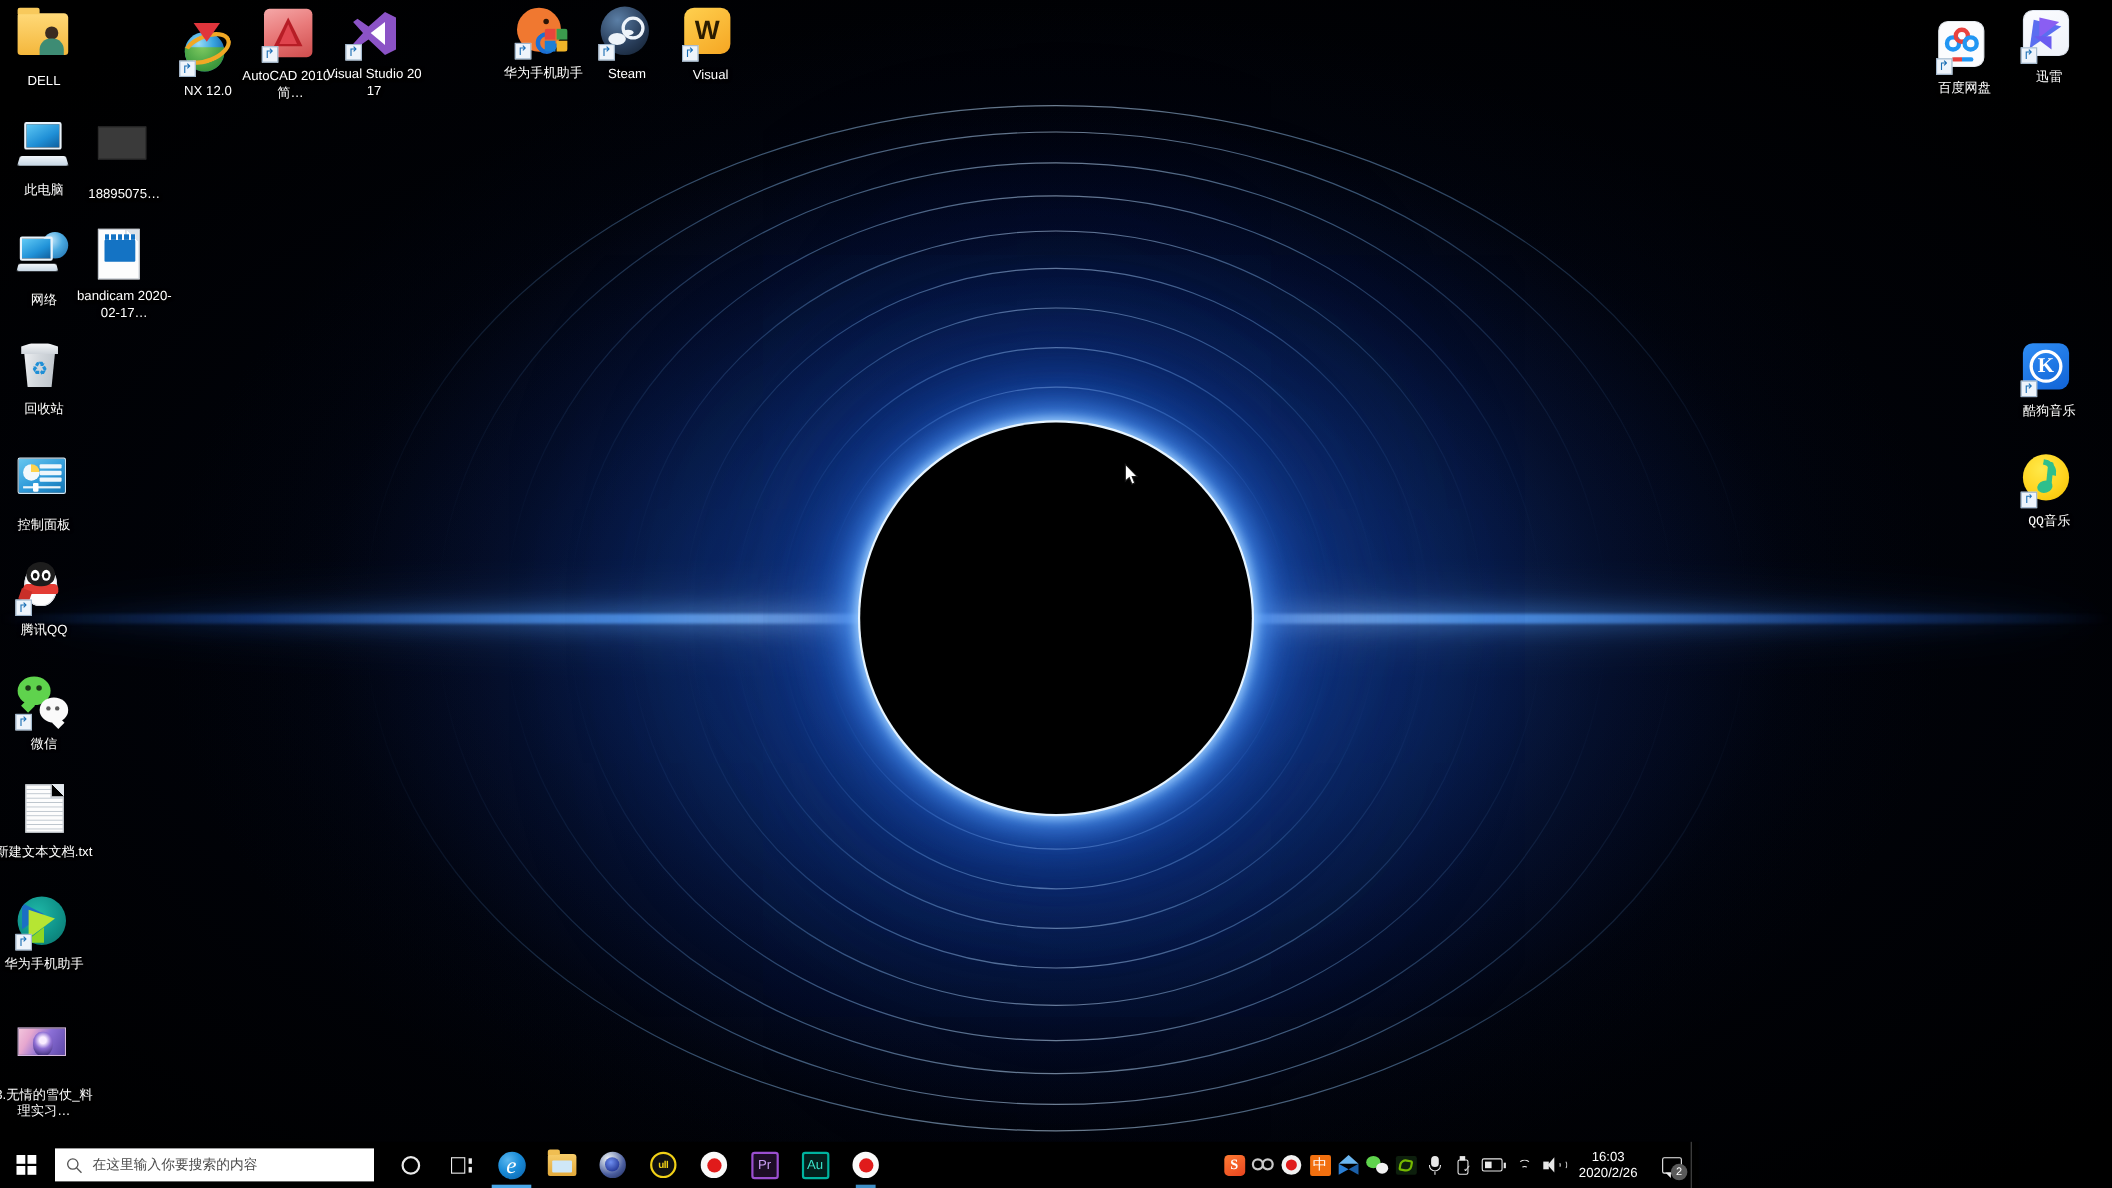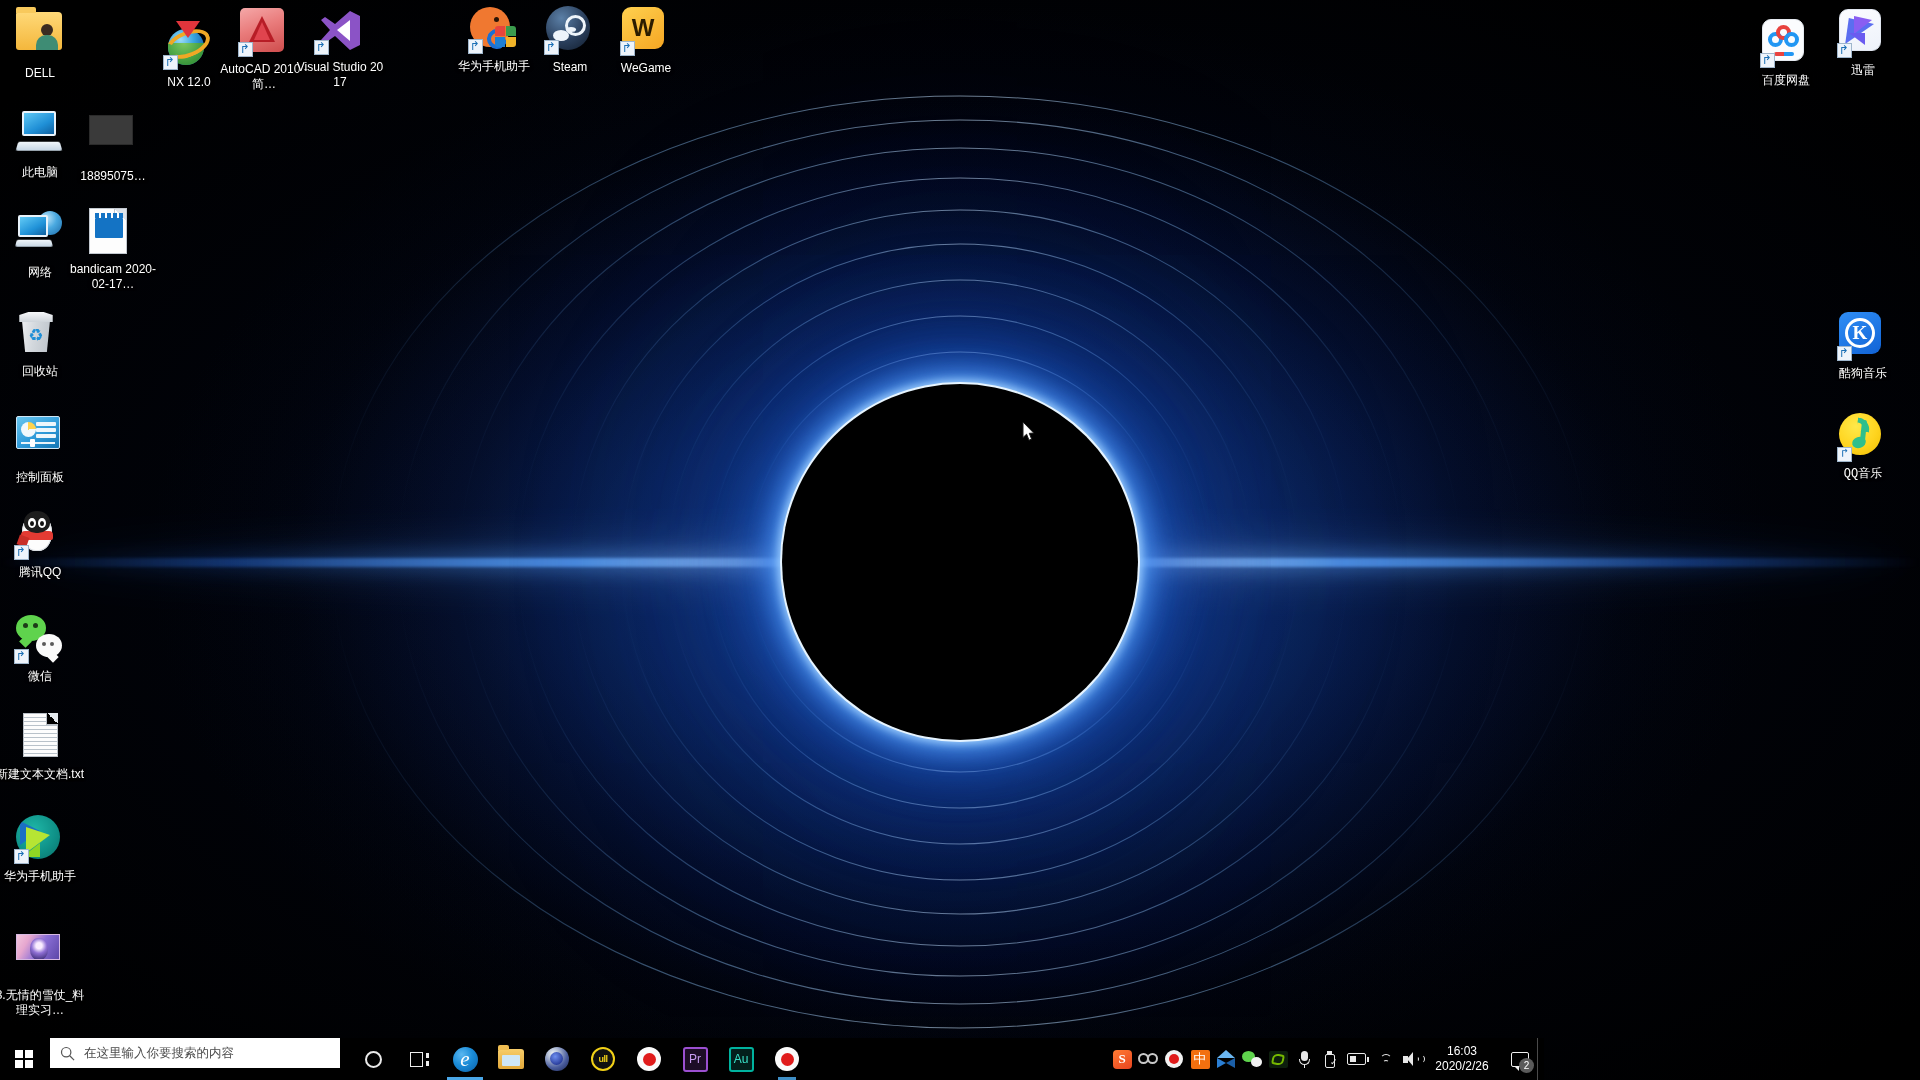--- a/index.html
+++ b/index.html
@@ -492,21 +492,21 @@
 
   
   .cursor{
     position:absolute; left:1022px; top:421px; width:13px; height:21px; z-index:50;
     pointer-events:none;
   }
 
   
   #taskbar{
     position:absolute; left:0; bottom:0; width:1544px; height:42px;
-    background:#000; display:flex; z-index:100;
+    background:#000; display:flex; align-items:center; z-index:100;
   }
   .start-btn{
     width:48px; height:42px; display:flex; align-items:center; justify-content:center;
     cursor:default;
   }
   .win-logo{
     width:18px; height:18px; display:grid; gap:2px;
     grid-template-columns:1fr 1fr; grid-template-rows:1fr 1fr;
   }
   .win-logo i{ background:#fff; display:block; }
@@ -848,21 +848,21 @@
     <div class="icon-label">Steam</div>
   </div>
 
   <div class="icon-cell" style="left:600px; top:4px;">
     <div class="icon-art">
       <div class="ic-wegame">
           <div class="w">W</div>
         </div>
       <div class="shortcut-badge"></div>
     </div>
-    <div class="icon-label">WeGame</div>
+    <div class="icon-label">Visual</div>
   </div>
 
   <div class="icon-cell" style="left:-6px; top:106px;">
     <div class="icon-art">
         <div class="ic-pc">
           <div class="screen"></div>
           <div class="kb"></div>
         </div>
       </div>
     <div class="icon-label">此电脑</div>

